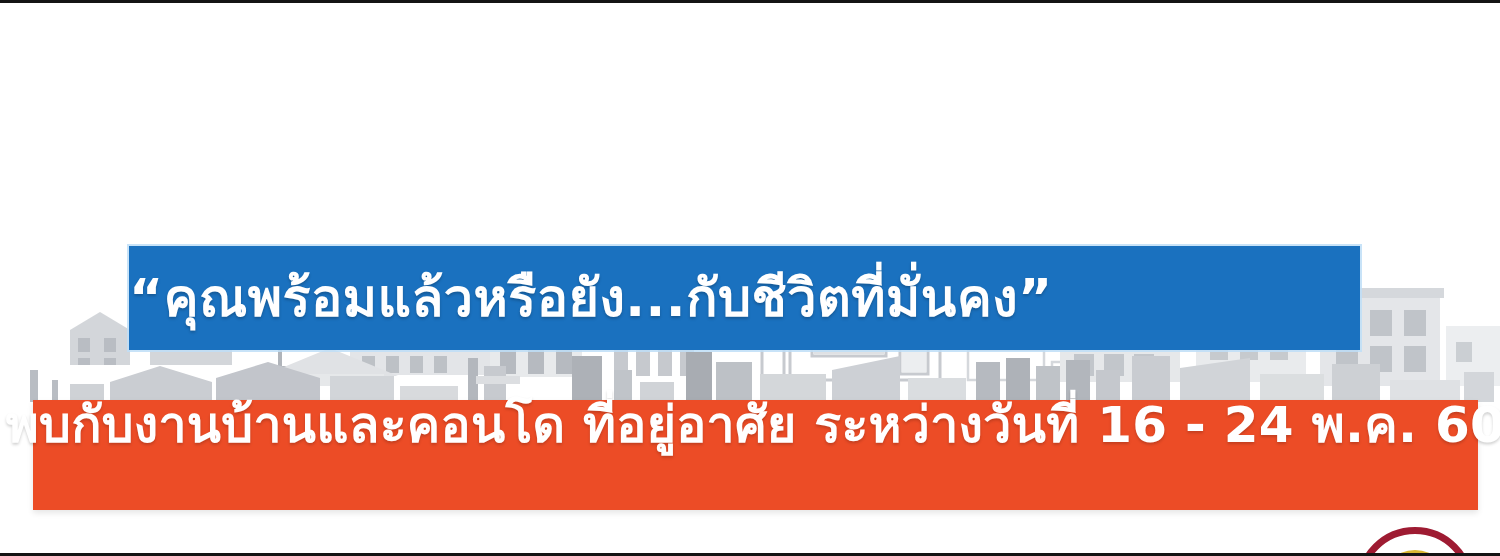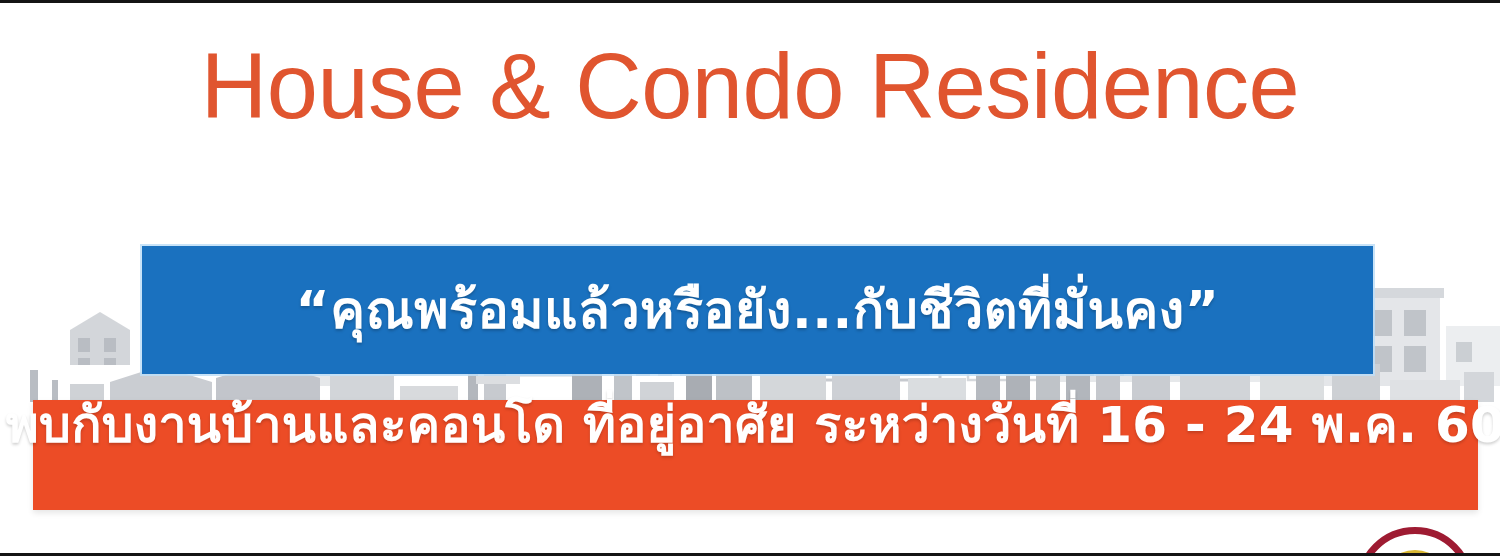--- a/index.html
+++ b/index.html
@@ -59,27 +59,26 @@
     width: 1500px;
     height: 275px;
     z-index: 5;
     pointer-events: none;
   }
   .skyline svg { display: block; width: 100%; height: 100%; }
 
   
   .quote-banner {
     position: absolute;
-    left: 142px; top: 246px;
-    width: 1231px; height: 128px;
+    left: 129px; top: 246px;
+    width: 1231px; height: 104px;
     background: #1a71bf;
     box-shadow: 0 0 0 2px rgba(190, 222, 247, 0.85);
     display: flex;
     align-items: center;
-    justify-content: center;
     z-index: 25;
   }
   .quote-text {
     color: #ffffff;
     font-size: 52px;
     line-height: 1;
     font-weight: 700;
     letter-spacing: 0.5px;
     white-space: nowrap;
     text-shadow: 0 2px 3px rgba(0,0,0,0.22);
@@ -261,21 +260,20 @@
         <rect x="1132" y="226" width="38" height="46" fill="#c9ccd1"></rect>
         <polygon points="1180,272 1180,238 1250,228 1250,272" fill="#d1d4d8"></polygon>
         <rect x="1260" y="244" width="64" height="28" fill="#dbdee0"></rect>
         <rect x="1332" y="234" width="48" height="38" fill="#cdd0d4"></rect>
         <rect x="1390" y="250" width="70" height="22" fill="#dfe1e4"></rect>
         <rect x="1464" y="242" width="30" height="30" fill="#d3d6da"></rect>
       </g>
     </svg>
   </div>
 
-  <div class="headline">House &amp; Condo Residence</div>
 
   <div class="quote-banner">
     <span class="quote-text">“คุณพร้อมแล้วหรือยัง...กับชีวิตที่มั่นคง”</span>
   </div>
 
   <div class="date-banner">
     <span class="date-text">พบกับงานบ้านและคอนโด ที่อยู่อาศัย ระหว่างวันที่ 16 - 24  พ.ค. 60</span>
   </div>
 
   <div class="corner-logo">

